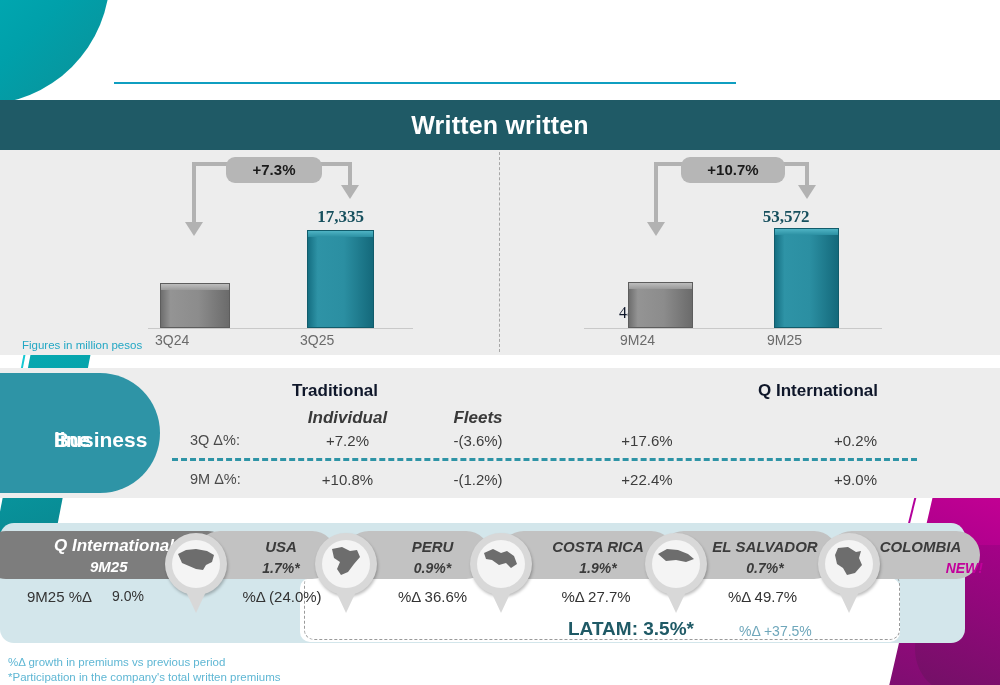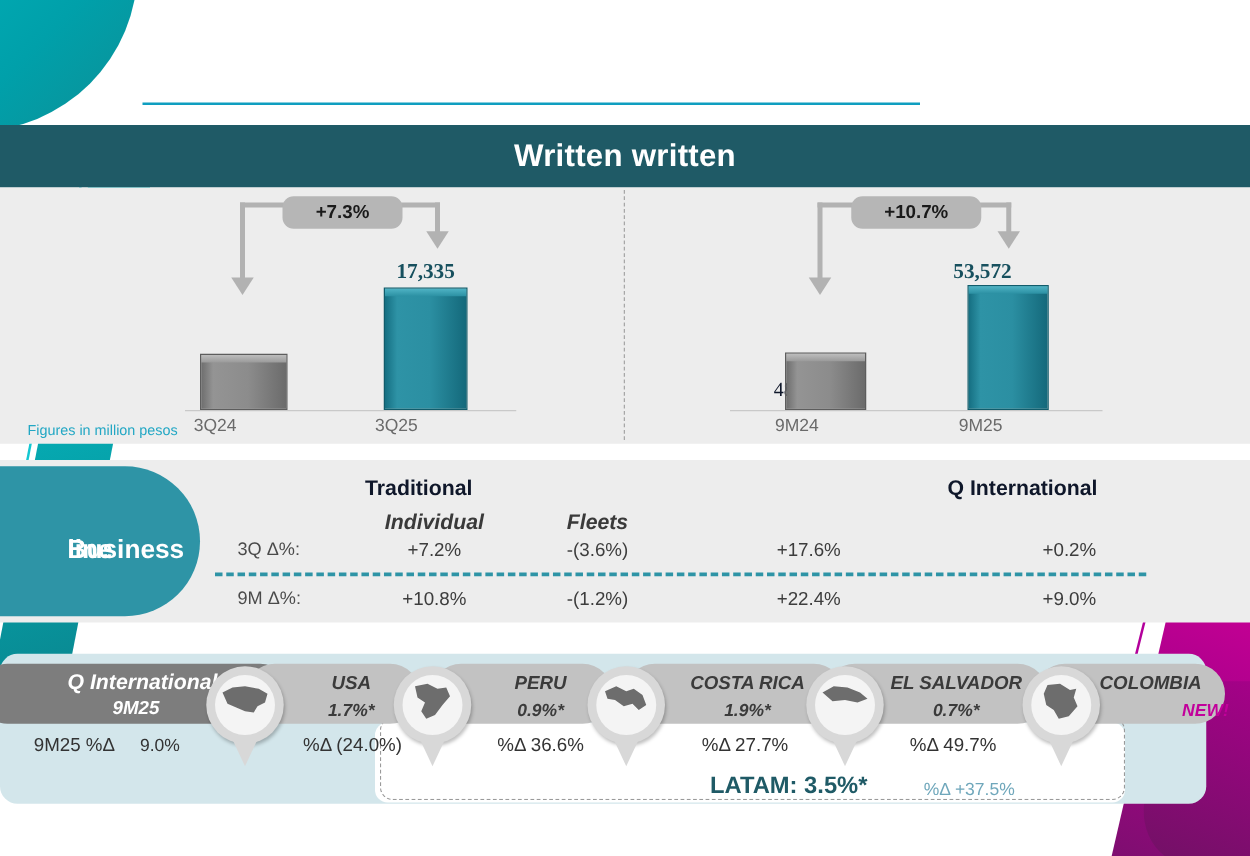--- a/index.html
+++ b/index.html
@@ -297,14 +297,18 @@
       <div class="tail"></div>
       <div class="inner"></div>
     <svg width="40" height="32" viewBox="0 0 40 32">
         <path fill="#6d6d6d" d="M9 3 L19 2 L27 7 L32 6 L30 13 L33 20 L26 28 L18 30 L14 23 L8 19 L6 10 Z"></path>
       </svg>
   </div>
 
   <div class="latam">LATAM: 3.5%*</div>
   <div class="latam-d">%Δ  +37.5%</div>
 
+  <div class="foot">
+    <div>%Δ growth in premiums vs previous period</div>
+    <div>*Participation in the company's total written premiums</div>
+  </div>
 
 </div>
 
 </body></html>

